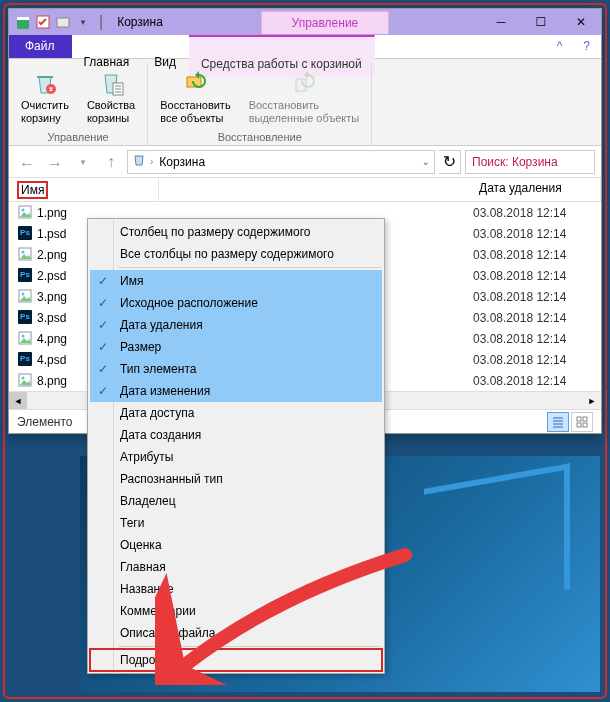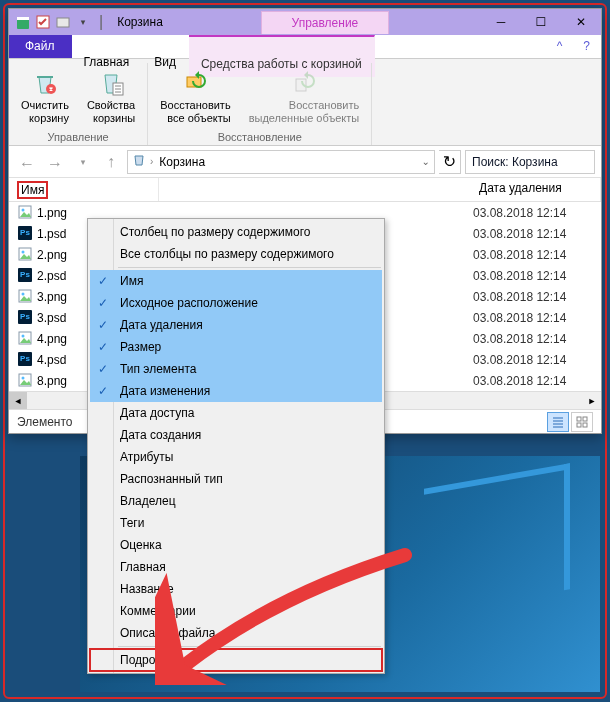--- a/index.html
+++ b/index.html
@@ -23,33 +23,33 @@
 .rtab { font-size: 12px; padding: 20px 12px; cursor: pointer; border-right: 1px solid transparent; }
 .rtab.file { background: #4b2fc4; color: #fff; padding: 4px 16px; }
 .rtab.ctx { background: #f7e6f7; color: #333; border-top: 2px solid #c238c2; }
 .rtab-spacer { flex: 1; }
 .rtab.help { padding: 4px 10px; color: #5b5bd6; }
 
 
 .ribbon { background: #f3f3f3; border-bottom: 1px solid #ccc; padding: 4px 0 0; display: flex; }
 .rgroup { border-right: 1px solid #ddd; padding: 2px 8px 0; display: flex; flex-direction: column; align-items: center; }
 .rgroup-row { display: flex; gap: 10px; }
-.rbtn-lg { display: flex; flex-direction: column; align-items: center; padding: 2px 4px; font-size: 11px; text-align: right; line-height: 1.2; cursor: pointer; }
+.rbtn-lg { display: flex; flex-direction: column; align-items: center; padding: 2px 4px; font-size: 11px; text-align: left; line-height: 1.2; cursor: pointer; }
 .rbtn-lg .ico { width: 32px; height: 32px; display: flex; align-items: center; justify-content: center; font-size: 24px; }
 .rgroup-label { font-size: 11px; color: #666; padding: 4px 0 2px; text-align: center; }
 
 
 .addressbar { height: 32px; display: flex; align-items: center; gap: 4px; padding: 2px 6px; border-bottom: 1px solid #e0e0e0; }
 .nav-btn { width: 24px; height: 24px; border-radius: 2px; display: flex; align-items: center; justify-content: center; color: #999; cursor: pointer; }
 .addr-box { flex: 1; height: 24px; border: 1px solid #ccc; display: flex; align-items: center; padding: 0 4px; font-size: 12px; gap: 4px; }
 .addr-box .crumb { padding: 0 2px; }
 .addr-box .sep { color: #888; font-size: 10px; }
 .addr-dd { margin-left: auto; color: #666; font-size: 10px; }
 .refresh-btn { width: 22px; height: 24px; display: flex; align-items: center; justify-content: center; border: 1px solid #ccc; border-left: none; cursor: pointer; }
-.search-box { width: 130px; height: 24px; border: 1px solid #ccc; padding: 0 6px; font-size: 12px; color: #0f172a; display: flex; align-items: center; }
+.search-box { width: 130px; height: 24px; border: 1px solid #ccc; padding: 0 6px; font-size: 12px; color: #be185d; display: flex; align-items: center; }
 
 
 .colheaders { height: 24px; display: flex; border-bottom: 1px solid #e0e0e0; font-size: 12px; position: relative; }
 .colh { padding: 3px 8px; border-right: 1px solid #e8e8e8; }
 .colh.name { width: 150px; }
 .colh.name .txt { border: 2px solid #d82828; padding: 0 2px; display: inline-block; }
 .colh.right { margin-left: auto; width: 130px; }
 
 
 .filelist { position: relative; }

